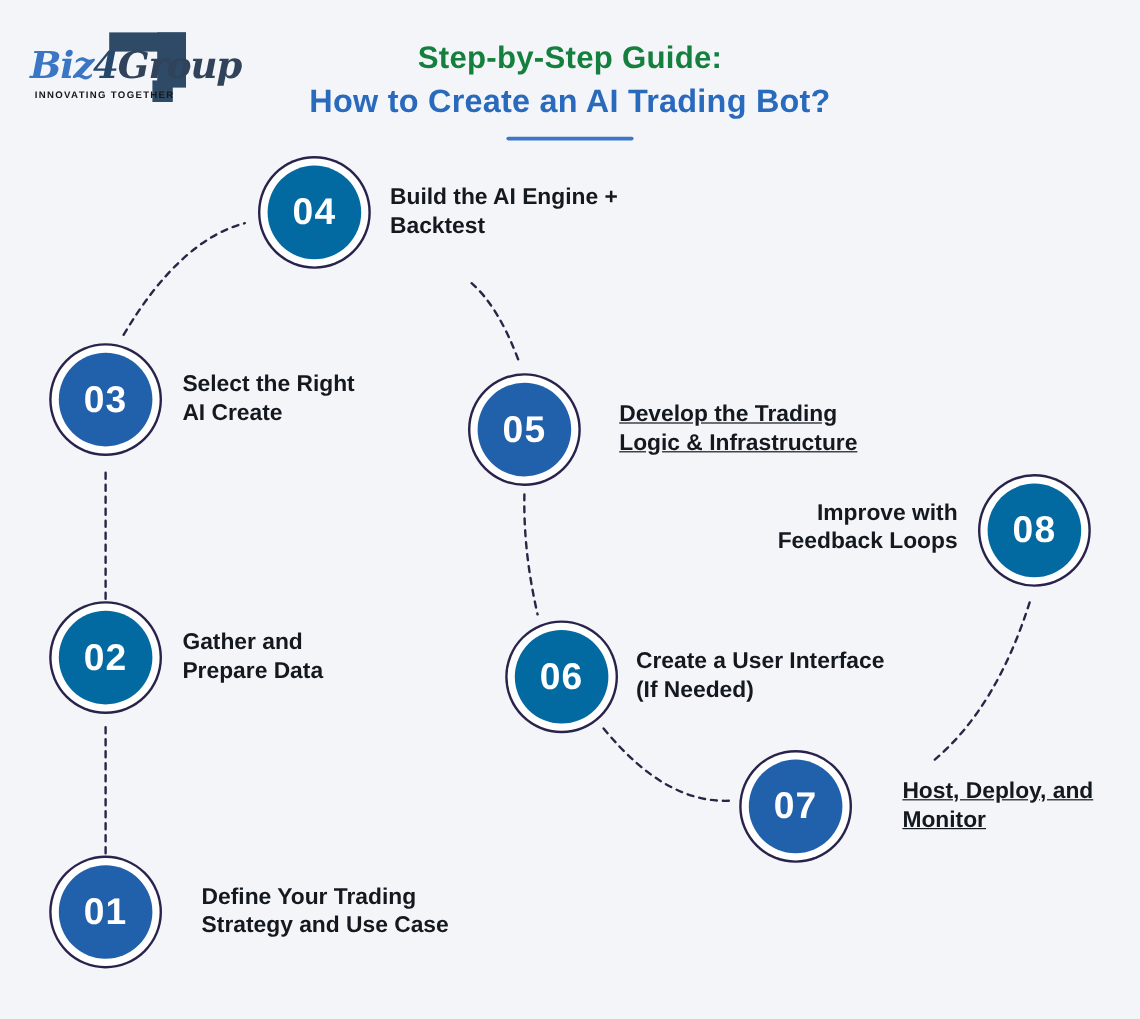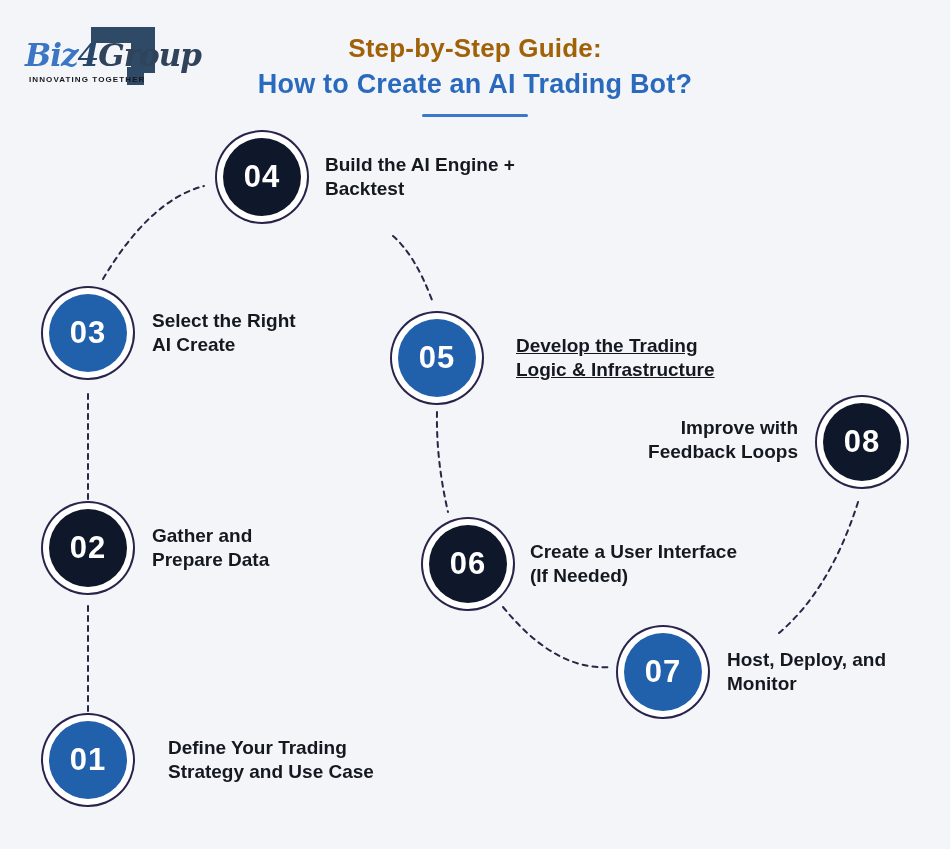--- a/index.html
+++ b/index.html
@@ -23,35 +23,35 @@
   .logo-text .t-biz   { color:#3a76c4; }
   .logo-text .t-four  { color:#27486b; }
   .logo-text .t-group { color:#30435a; }
   .logo-tagline {
     position:absolute; left:4px; top:49px; z-index:2;
     font-size:8px; font-weight:700; letter-spacing:1.1px; color:#15171a; white-space:nowrap;
   }
 
   
   .title-block { position:absolute; left:190px; top:33px; width:570px; text-align:center; }
-  .title-line1 { font-size:26px; font-weight:600; color:#a16207; letter-spacing:.2px; }
+  .title-line1 { font-size:26px; font-weight:600; color:#15803d; letter-spacing:.2px; }
   .title-line2 { margin-top:5px; font-size:27px; font-weight:800; color:#2a6abc; letter-spacing:.2px; }
   .title-underline { width:106px; height:3px; background:#3b78c8; border-radius:2px; margin:14px auto 0 auto; }
 
   
   .connectors { position:absolute; left:0; top:0; width:950px; height:849px; }
 
   
   .ring {
     position:absolute; width:78px; height:78px; border-radius:50%;
     display:flex; align-items:center; justify-content:center;
     box-shadow: 0 0 0 6px #ffffff, 0 0 0 8px #29224a;
   }
   .ring.dark  { background:#2160ab; }
-  .ring.light { background:#0f172a; }
+  .ring.light { background:#0369a1; }
   .ring .num  { color:#ffffff; font-size:31px; font-weight:700; letter-spacing:1px; }
 
   .step-label {
     position:absolute; font-size:19px; line-height:24px; font-weight:700;
     color:#14181f; white-space:nowrap;
   }
   .step-label.right { text-align:right; }
 
   
   .ring.p1 { left:49px;  top:721px;text-align:right; }
@@ -62,21 +62,21 @@
   .ring.p6 { left:429px; top:525px; }
   .ring.p7 { left:624px; top:633px; }
   .ring.p8 { left:823px; top:403px; }
 
   .step-label.l1 { left:152px; top:736px;margin-left:16px; }
   .step-label.l2 { left:152px; top:524px; }
   .step-label.l3 { left:152px; top:309px; }
   .step-label.l4 { left:325px; top:153px; }
   .step-label.l5 { left:516px; top:334px;text-decoration:underline; }
   .step-label.l6 { left:530px; top:540px; }
-  .step-label.l7 { left:727px; top:648px; }
+  .step-label.l7 { left:752px; top:648px;text-decoration:underline; }
   .step-label.l8 { right:152px; top:416px; }
 </style>
 </head>
 <body>
 
 <div class="canvas">
 
   <svg class="connectors" viewBox="0 0 950 849" xmlns="http://www.w3.org/2000/svg">
     <g fill="none" stroke="#2a2547" stroke-width="2" stroke-dasharray="5 5" stroke-linecap="round">
       <path d="M 88 711 L 88 601"></path>

